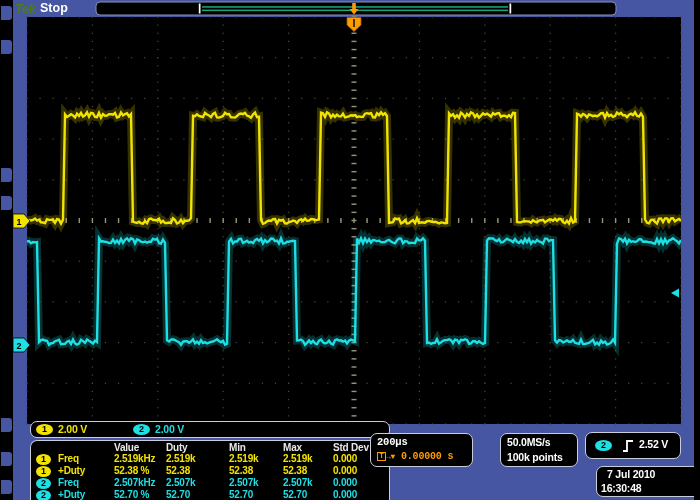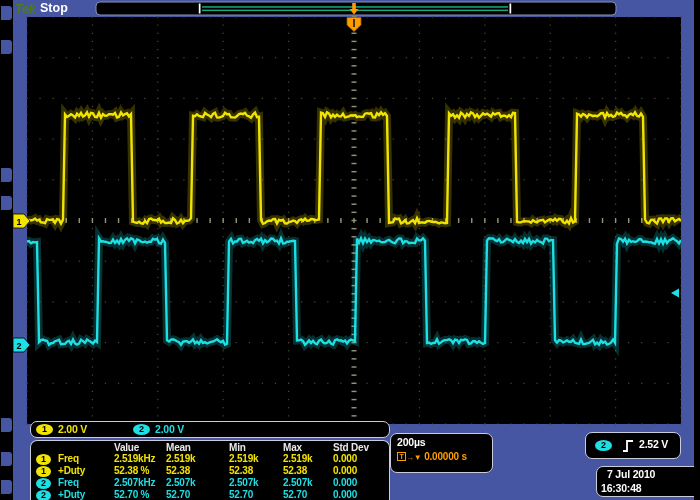--- a/index.html
+++ b/index.html
@@ -1285,21 +1285,21 @@
 
   <div class="rbox" style="left:30px;top:421px;width:360px;height:17px;">
     <span class="badge b1 pos" style="left:5px;top:2px;">1</span>
     <span class="pos c1 f105" style="left:27px;top:1px;">2.00 V</span>
     <span class="badge b2 pos" style="left:102px;top:2px;">2</span>
     <span class="pos c2 f105" style="left:124px;top:1px;">2.00 V</span>
   </div>
 
   <div class="rbox f10" style="left:30px;top:440px;width:360px;height:60px;border-bottom:none;border-radius:7px 7px 0 0;">
     <span class="pos chead" style="left:83px;top:1px;">Value</span>
-    <span class="pos chead" style="left:135px;top:1px;">Mean</span>
+    <span class="pos chead" style="left:135px;top:1px;">Duty</span>
     <span class="pos chead" style="left:198px;top:1px;">Min</span>
     <span class="pos chead" style="left:252px;top:1px;">Max</span>
     <span class="pos chead" style="left:302px;top:1px;">Std Dev</span>
 
     <span class="badge b1 pos" style="left:5px;top:13px;width:15px;">1</span>
     <span class="pos c1" style="left:27px;top:12px;">Freq</span>
     <span class="pos c1" style="left:83px;top:12px;">2.519kHz</span>
     <span class="pos c1" style="left:135px;top:12px;">2.519k</span>
     <span class="pos c1" style="left:198px;top:12px;">2.519k</span>
     <span class="pos c1" style="left:252px;top:12px;">2.519k</span>
@@ -1323,25 +1323,29 @@
 
     <span class="badge b2 pos" style="left:5px;top:49px;width:15px;">2</span>
     <span class="pos c2" style="left:27px;top:48px;">+Duty</span>
     <span class="pos c2" style="left:83px;top:48px;">52.70 %</span>
     <span class="pos c2" style="left:135px;top:48px;">52.70</span>
     <span class="pos c2" style="left:198px;top:48px;">52.70</span>
     <span class="pos c2" style="left:252px;top:48px;">52.70</span>
     <span class="pos c2" style="left:302px;top:48px;">0.000</span>
   </div>
 
-  <div class="rbox f105" style="left:390px;top:433px;width:103px;height:40px;">
+  <div class="rbox f105" style="left:370px;top:433px;width:103px;height:34px;font-family:Liberation Mono, monospace;">
     <span class="pos" style="left:6px;top:2px;">200µs</span>
     <span class="pos orange f10" style="left:6px;top:17px;"><span class="tsq">T</span><span class="tiny">→▼</span> <span>0.00000 s</span></span>
   </div>
 
+  <div class="rbox f105" style="left:500px;top:433px;width:78px;height:34px;">
+    <span class="pos" style="left:6px;top:2px;">50.0MS/s</span>
+    <span class="pos" style="left:6px;top:17px;">100k points</span>
+  </div>
 
   <div class="rbox f105" style="left:585px;top:432px;width:96px;height:27px;">
     <span class="badge b2 pos" style="left:9px;top:7px;">2</span>
     <svg class="pos" style="left:36px;top:6px;" width="12" height="14">
       <path d="M1,12 H5 V2 H11" stroke="#ffffff" stroke-width="1.8" fill="none"></path>
     </svg>
     <span class="pos" style="left:53px;top:5px;text-align:right;">2.52 V</span>
   </div>
 
   <div class="rbox f105" style="left:596px;top:466px;width:110px;height:31px;">

